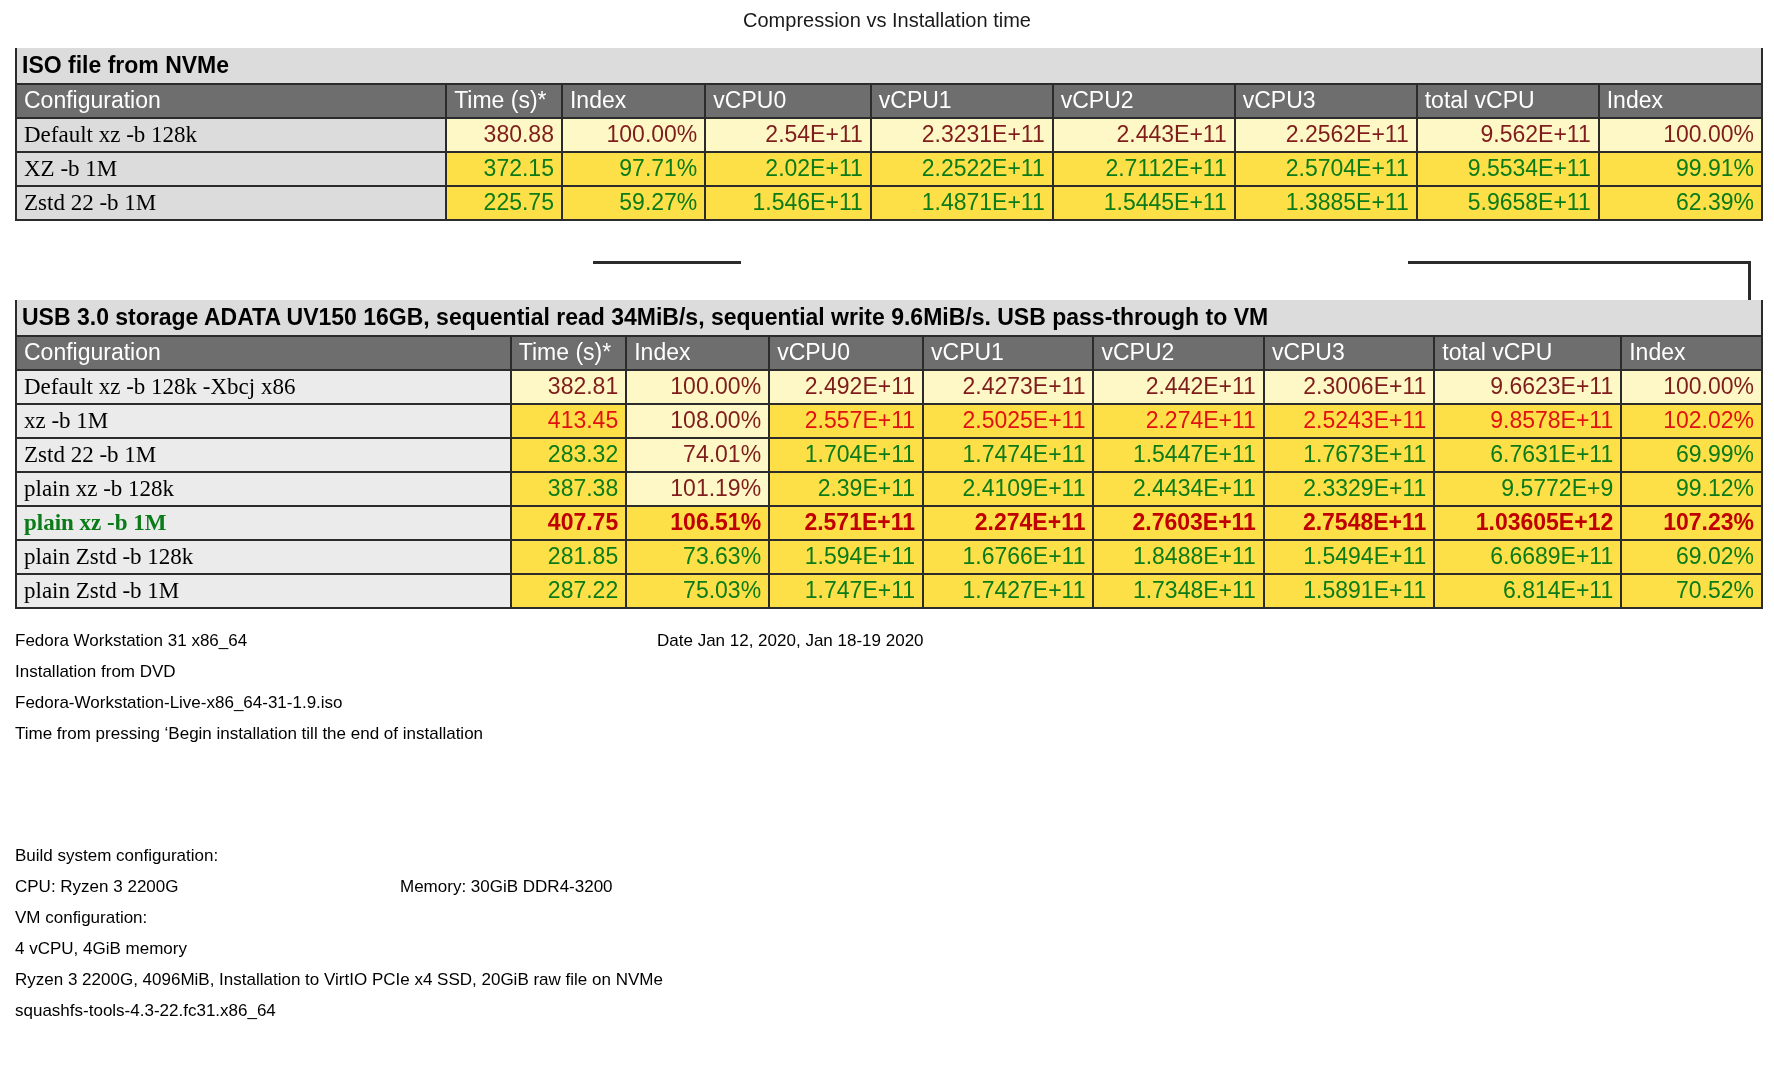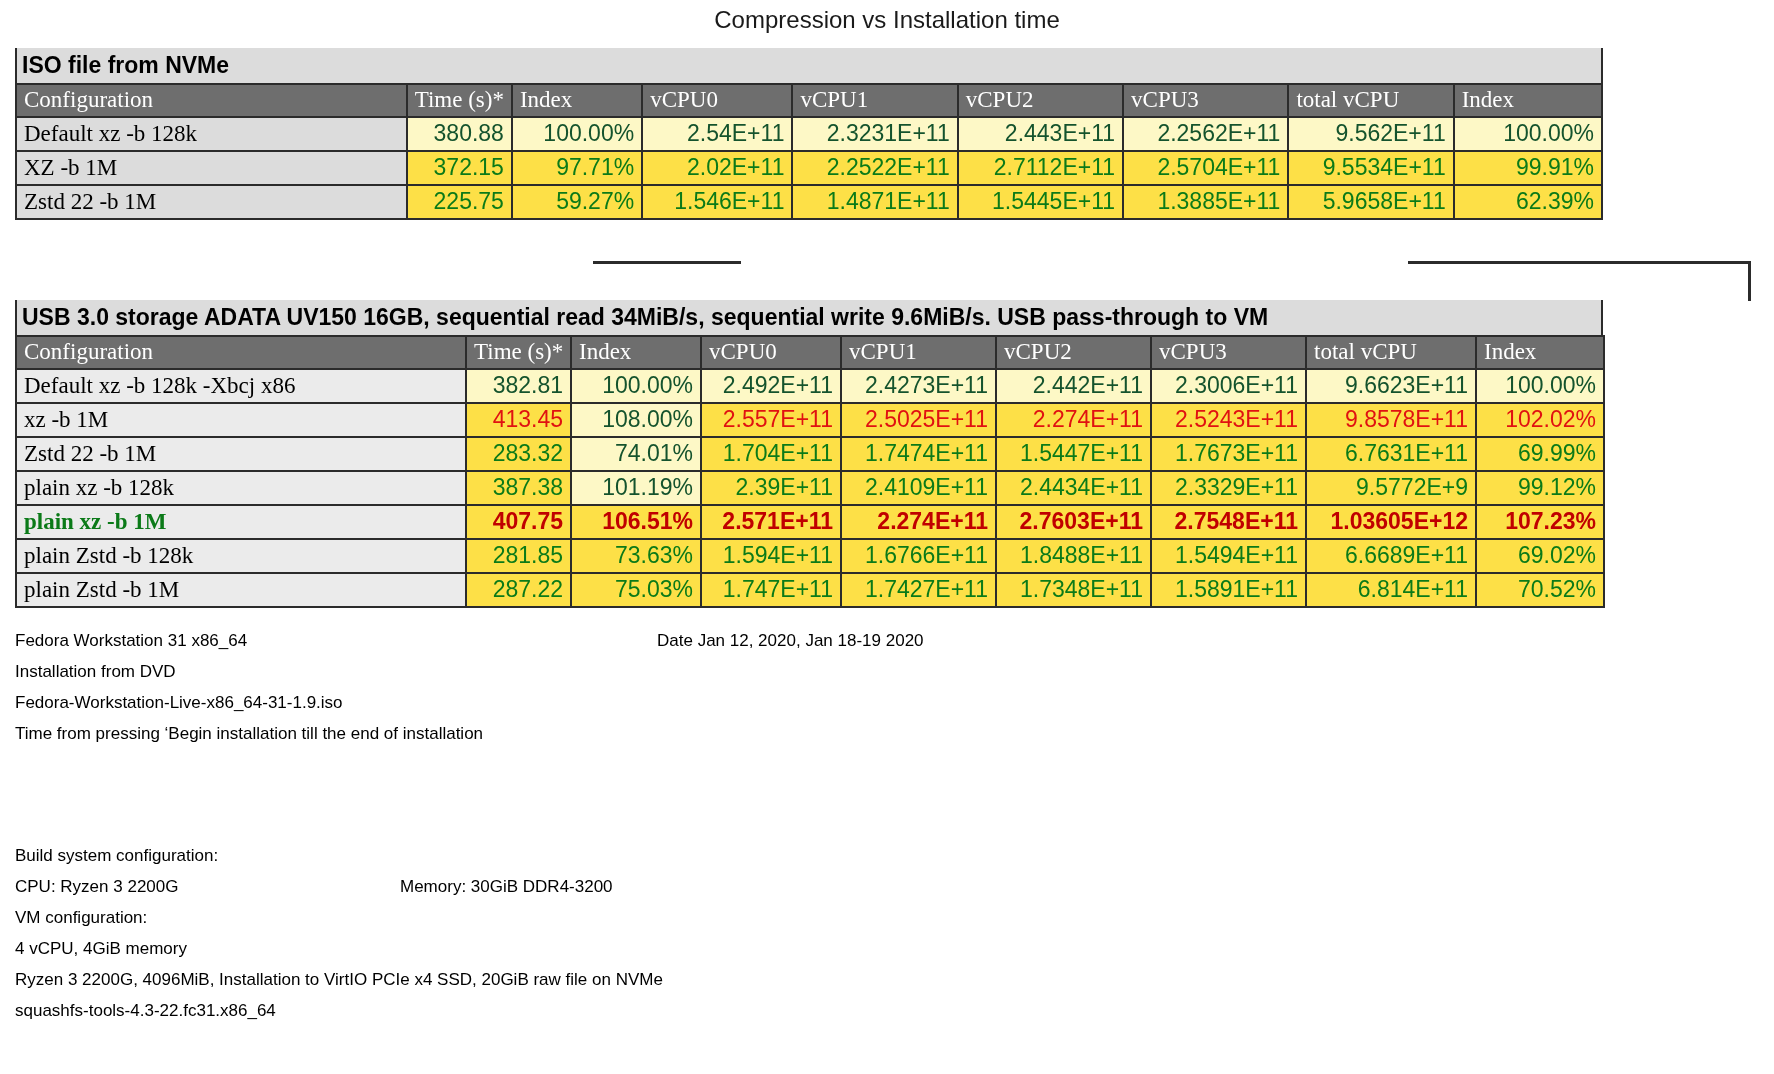--- a/index.html
+++ b/index.html
@@ -16,30 +16,30 @@
     overflow: hidden;
   }
 
   
   #page-title {
     position: absolute;
     top: 5px;
     left: 0;
     width: 1774px;
     text-align: center;
-    font-size: 24px;
+    font-size: 20px;
     line-height: 30px;
     color: #1a1a1a;
   }
 
   
   .table-block {
     position: absolute;
     left: 15px;
-    width: 1588px;
+    width: 1748px;
   }
   .section-title {
     background: #dcdcdc;
     font-weight: bold;
     font-size: 23px;
     line-height: 24px;
     padding: 5px 5px 6px 5px;
     box-sizing: border-box;
     border-left: 2px solid #2b2b2b;
     border-right: 2px solid #2b2b2b;
@@ -61,38 +61,37 @@
     box-sizing: border-box;
     white-space: nowrap;
     overflow: hidden;
   }
   table.grid thead th {
     background: #6e6e6e;
     color: #ffffff;
     font-weight: normal;
     text-align: left;
     font-size: 23px;
-    font-family: Liberation Serif, serif;
   }
   table.grid tbody td {
     text-align: right;
   }
   table.grid tbody td.cfg {
     text-align: left;
     background: #dcdcdc;
     font-family: Liberation Serif, serif;
   }
   .t2 table.grid tbody td.cfg { background: #ebebeb; }
 
   
   .bg-yellow { background: #fdf8c6; }
   .bg-green  { background: #fde047; }
   .bg-red    { background: #fde047; }
 
-  .fg-yellow { color: #14532d; }
+  .fg-yellow { color: #7f1d1d; }
   .fg-green  { color: #0b7a18; }
   .fg-red    { color: #e01111; }
   .fg-dark   { color: #000000; }
   .fg-redbold { color: #c00000; font-weight: bold; }
   .fg-greenbold { color: #0b7a18; font-weight: bold; }
 
   
   .rule {
     position: absolute;
     height: 0;

